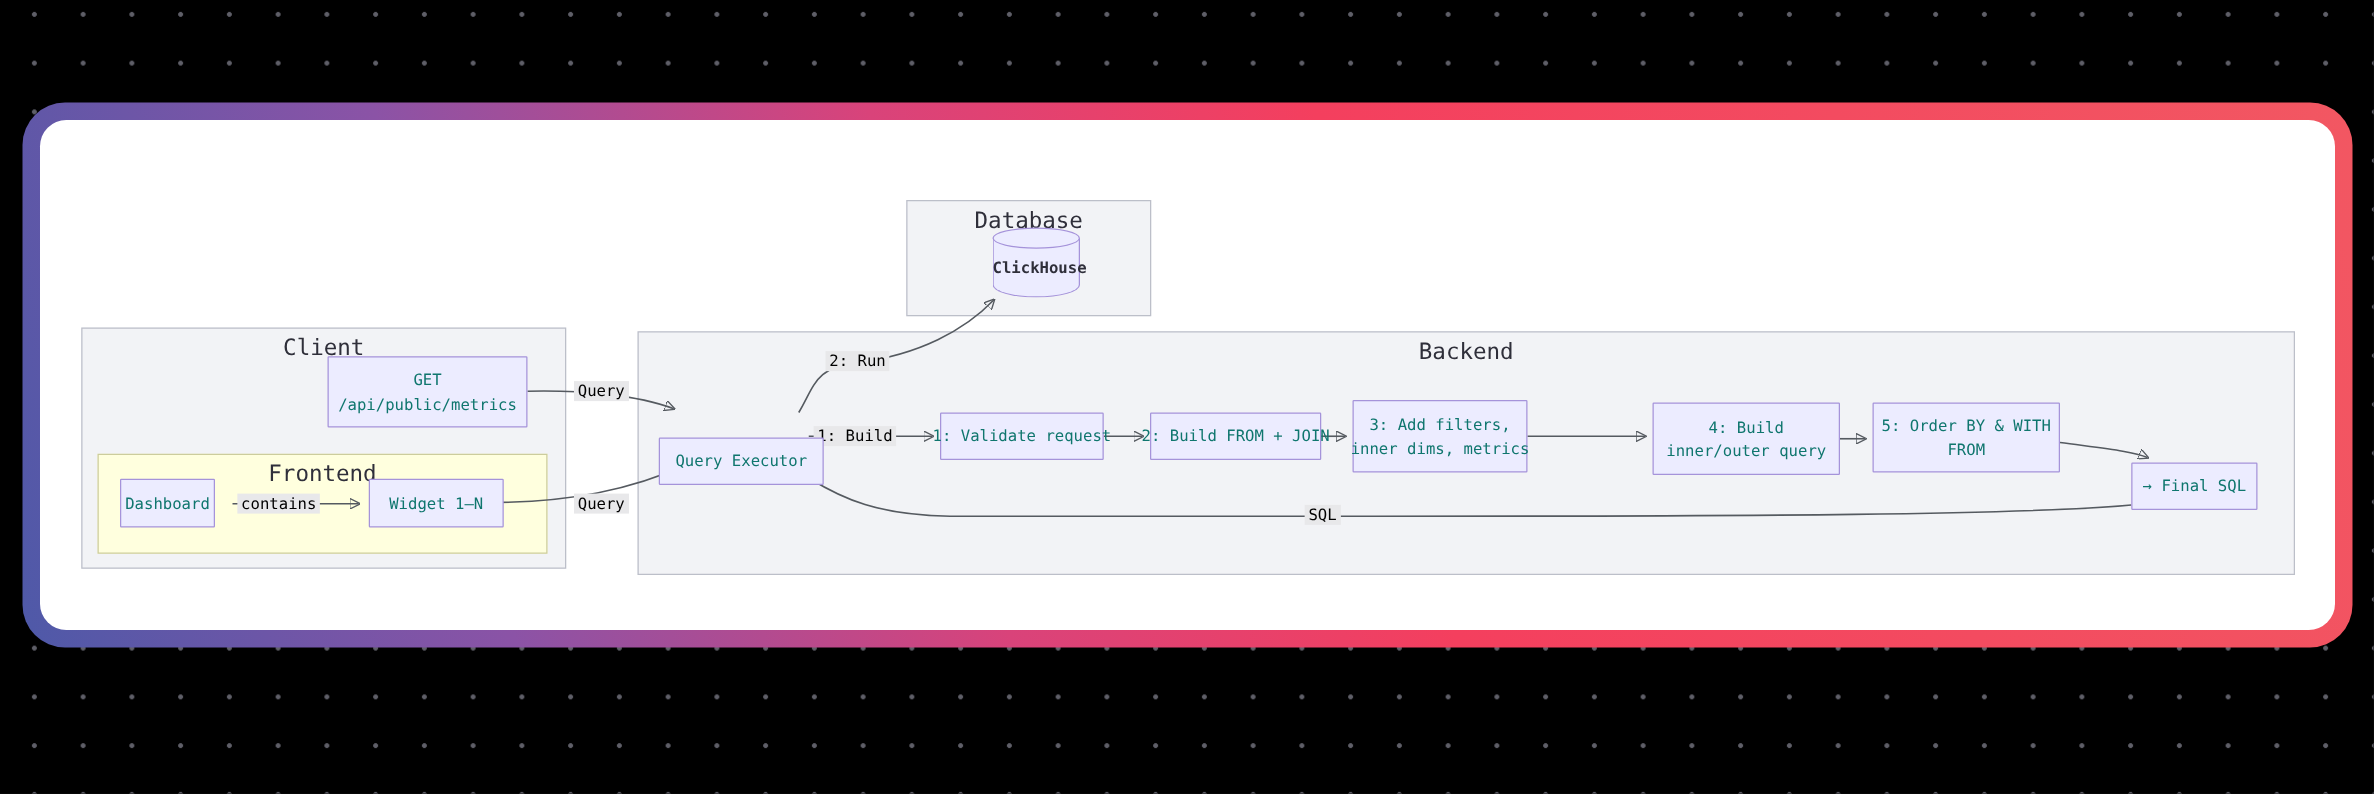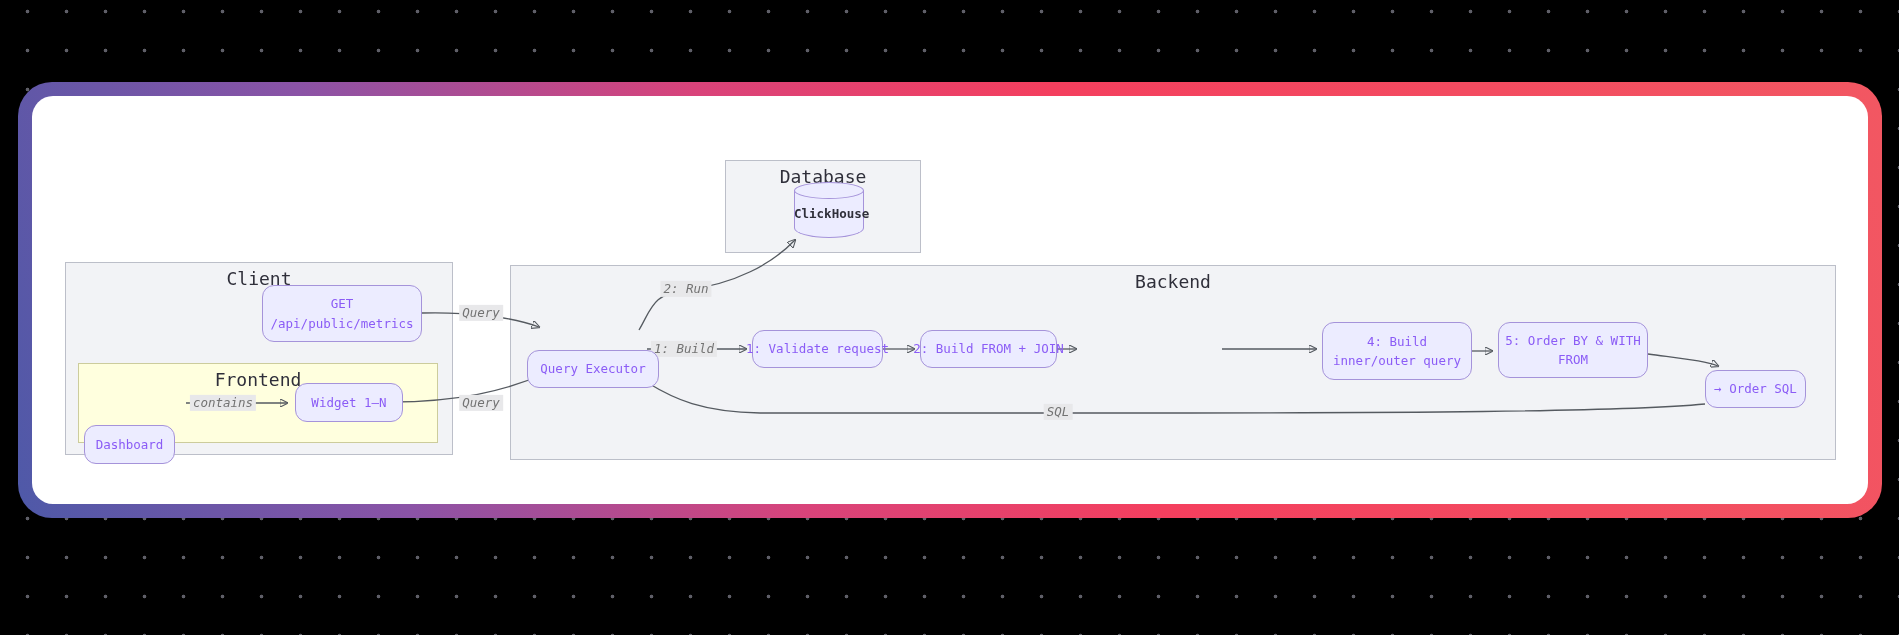--- a/index.html
+++ b/index.html
@@ -30,29 +30,29 @@
   .cluster-label{
     position:absolute;top:5px;left:0;width:100%;text-align:center;
     font-size:18px;color:#2f2f3a;white-space:nowrap;
   }
   .cluster-label.custom{width:auto;transform:translateX(-50%);}
   .node{
     position:absolute;box-sizing:border-box;display:flex;flex-direction:column;
     align-items:center;justify-content:center;
     background:var(--node-fill,#ececff);
     border:1px solid var(--node-border,#a593da);
-    border-radius:12px;font-size:12.5px;color:#8b5cf6;
+    border-radius:1px;font-size:12.5px;color:#0f766e;
     line-height:1.55;text-align:center;white-space:nowrap;
   }
   .edges{position:absolute;inset:0;}
   .edges path{fill:none;stroke:#555a60;stroke-width:1.3px;}
   .edge-label{
     position:absolute;transform:translate(-50%,-50%);
-    background:#e8e8ea;padding:0 3px;font-size:12.5px;color:#737373;
-    white-space:nowrap;line-height:1.3;font-style:italic;
+    background:#e8e8ea;padding:0 3px;font-size:12.5px;color:#000000;
+    white-space:nowrap;line-height:1.3;
   }
   
   .cylinder{position:absolute;left:794px;top:182px;width:70px;height:56px;font-weight:bold;}
   .cyl-body{
     position:absolute;left:0;right:0;top:8px;bottom:0;background:#ececff;
     border:1px solid #a593da;border-top:none;box-sizing:border-box;
     border-radius:0 0 50% 50% / 0 0 10px 10px;
   }
   .cyl-top{
     position:absolute;left:0;right:0;top:0;height:17px;background:#ececff;
@@ -115,53 +115,57 @@
     <div class="edge-label" style="left:223px;top:403px;">contains</div>
     <div class="edge-label" style="left:686px;top:289px;">2: Run</div>
     <div class="edge-label" style="left:684px;top:349px;">1: Build</div>
     <div class="edge-label" style="left:1058px;top:412px;">SQL</div>
 
     <div class="node" style="left:262px;top:285px;width:160px;height:57px;">
       <span>GET</span>
       <span>/api/public/metrics</span>
     </div>
 
-    <div class="node" style="left:84px;top:383px;width:91px;height:39px;margin-top:42px;">
+    <div class="node" style="left:96px;top:383px;width:76px;height:39px;">
       <span>Dashboard</span>
     </div>
 
     <div class="node" style="left:295px;top:383px;width:108px;height:39px;">
       <span>Widget 1–N</span>
     </div>
 
     <div class="node" style="left:527px;top:350px;width:132px;height:38px;text-align:right;">
       <span>Query Executor</span>
     </div>
 
     <div class="node" style="left:752px;top:330px;width:131px;height:38px;text-align:right;">
       <span>1: Validate request</span>
     </div>
 
     <div class="node" style="left:920px;top:330px;width:137px;height:38px;">
       <span>2: Build FROM + JOIN</span>
     </div>
 
+    <div class="node" style="left:1082px;top:320px;width:140px;height:58px;">
+      <span>3: Add filters,</span>
+      <span>inner dims, metrics</span>
+    </div>
 
     <div class="node" style="left:1322px;top:322px;width:150px;height:58px;">
       <span>4: Build</span>
       <span>inner/outer query</span>
     </div>
 
     <div class="node" style="left:1498px;top:322px;width:150px;height:56px;">
       <span>5: Order BY &amp; WITH</span>
       <span>FROM</span>
     </div>
 
     <div class="node" style="left:1705px;top:370px;width:101px;height:38px;">
-      <span>→ Order SQL</span>
+      <span>→ Final SQL</span>
     </div>
 
     <div class="cylinder">
       <div class="cyl-body"></div>
       <div class="cyl-top"></div>
       <div class="cyl-label">ClickHouse</div>
     </div>
 
   </div>
 </div>

